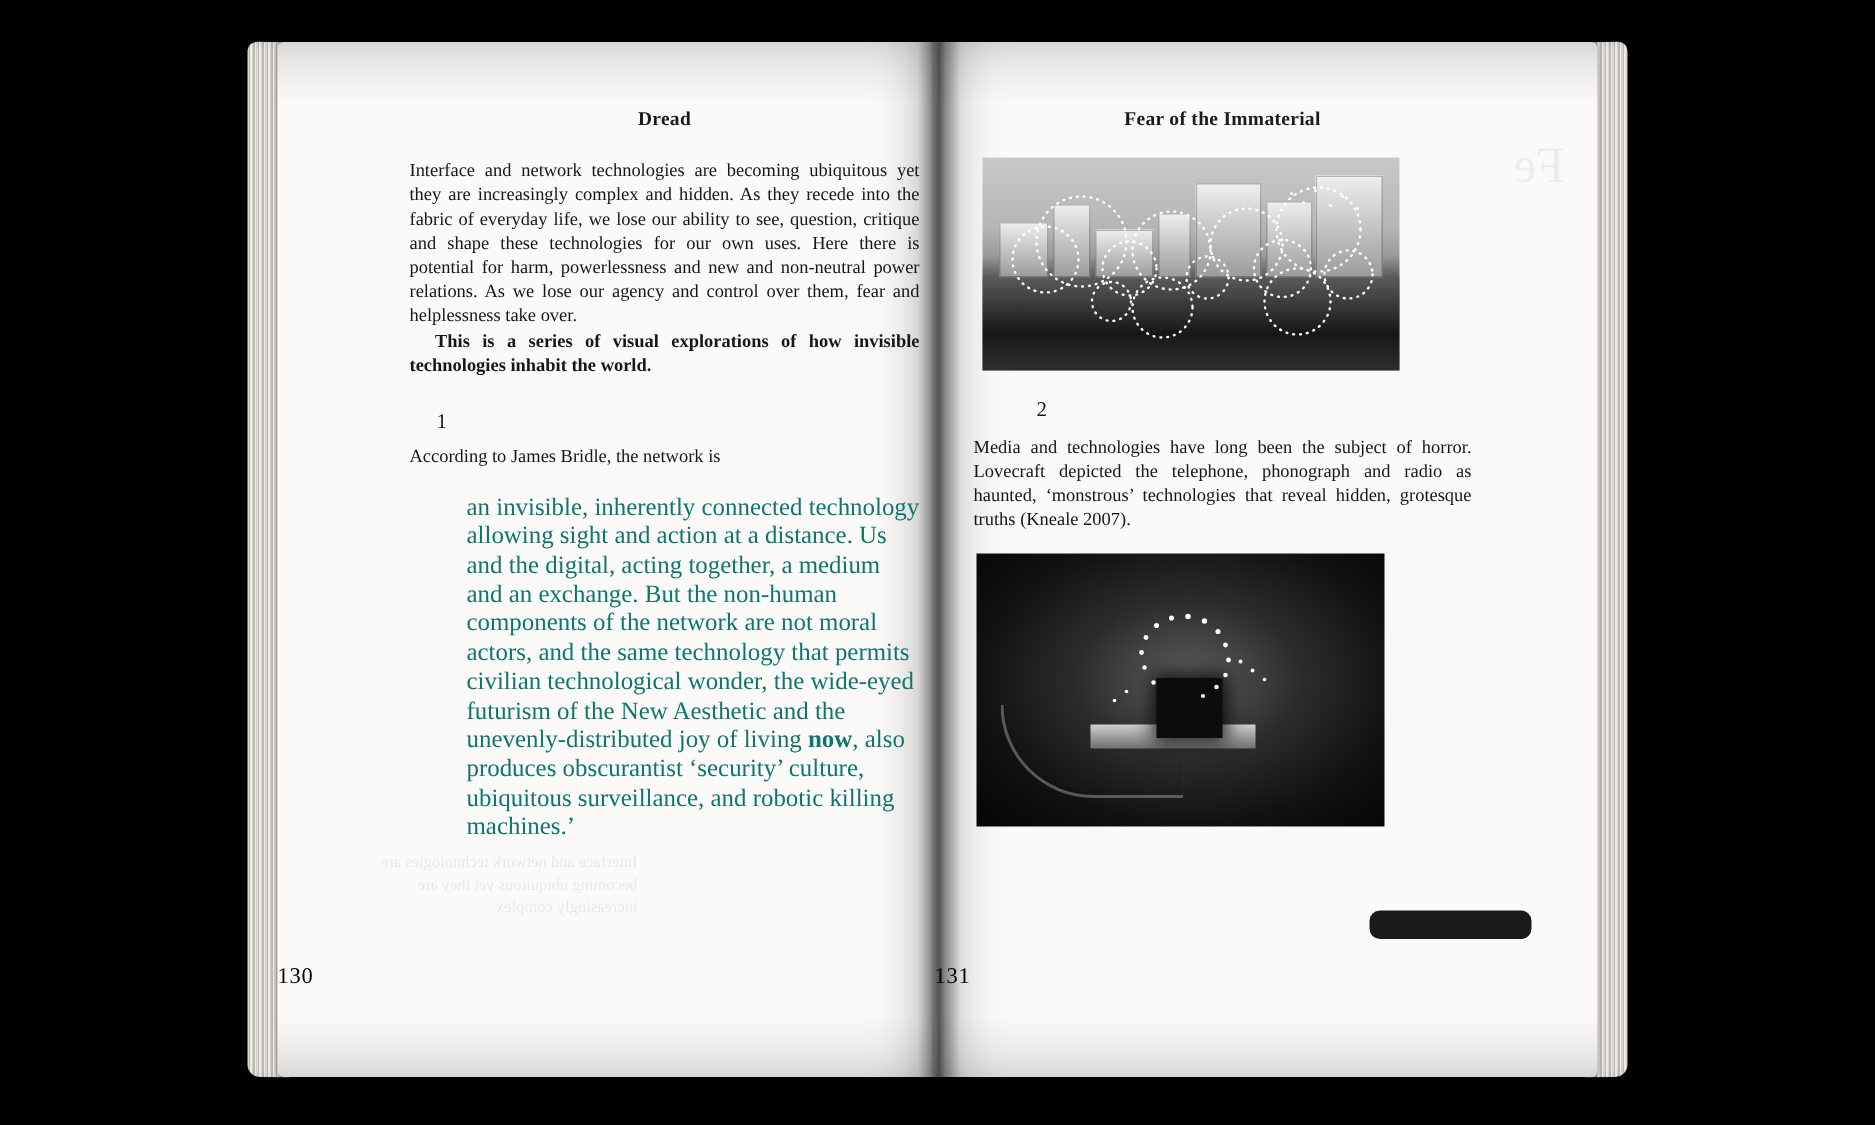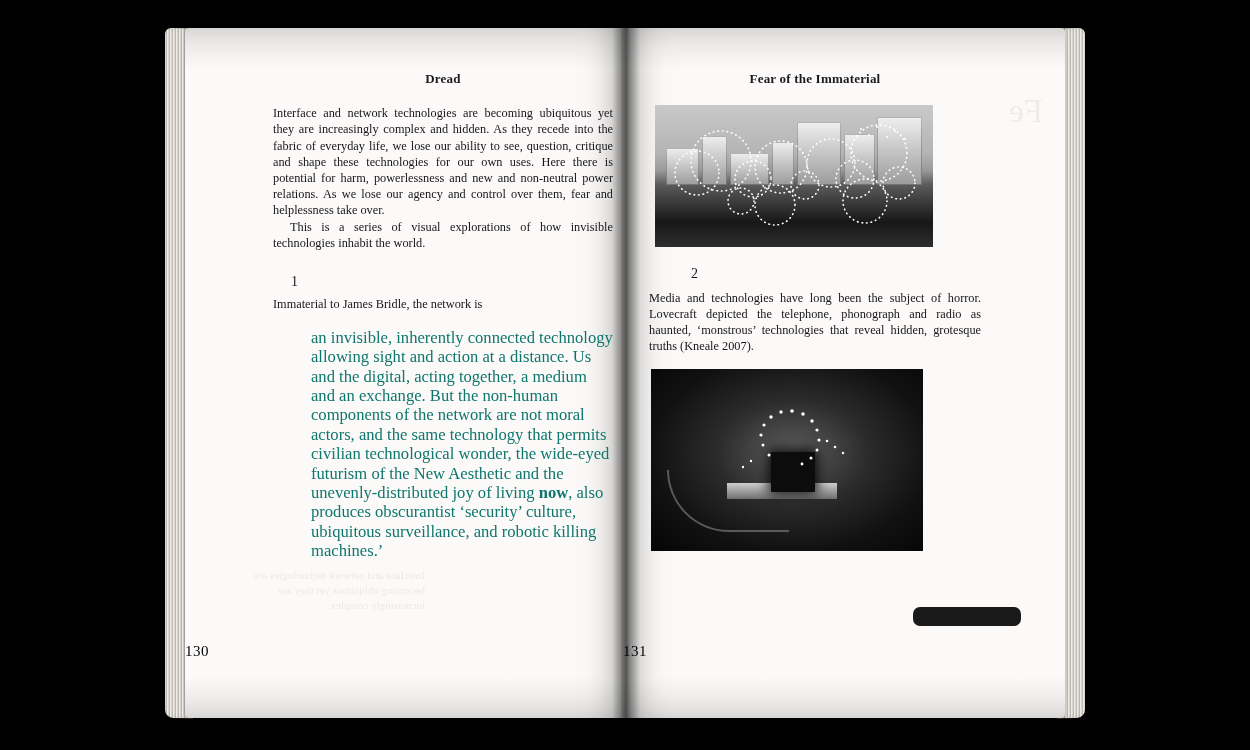--- a/index.html
+++ b/index.html
@@ -125,21 +125,21 @@
     margin-bottom: 18px;
     color: #1b1a1e;
   }
 
   p.body {
     margin: 0;
     text-align: justify;
     text-justify: inter-word;
     hyphens: auto;
   }
-  p.body + p.body { text-indent: 17px; }
+  p.body + p.body { text-indent: 17px; font-weight: bold; }
 
   .section-num {
     margin: 22px 0 4px 18px;
     font-size: 14px;
   }
   .section-num-right {
     margin: 18px 0 6px 42px;
     font-size: 14px;
   }
 
@@ -268,21 +268,21 @@
 
       <div class="page-inner">
 
         <div class="running-head">Dread</div>
 
         <p class="body">Interface and network technologies are becoming ubiquitous yet they are increasingly complex and hidden. As they recede into the fabric of everyday life, we lose our ability to see, question, critique and shape these technologies for our own uses. Here there is potential for harm, powerlessness and new and non-neutral power relations. As we lose our agency and control over them, fear and helplessness take over.</p>
         <p class="body">This is a series of visual explorations of how invisible technologies inhabit the world.</p>
 
         <div class="section-num">1</div>
 
-        <p class="body">Immaterial to James Bridle, the network is</p>
+        <p class="body">According to James Bridle, the network is</p>
 
         <blockquote class="pull"><span>an invisible, inherently connected technology allowing sight and action at a distance. Us and the digital, acting together, a medium and an exchange. But the non-human components of the network are not moral actors, and the same technology that permits civilian technological wonder, the wide-eyed futurism of the New Aesthetic and the unevenly-distributed joy of living </span><b>now</b><span>, also produces obscurantist ‘security’ culture, ubiquitous surveillance, and robotic killing machines.’</span></blockquote>
       </div>
 
       <div class="folio">130</div>
     </div>
 
     <div class="page page-right">
       <div class="page-curve"></div>
 

